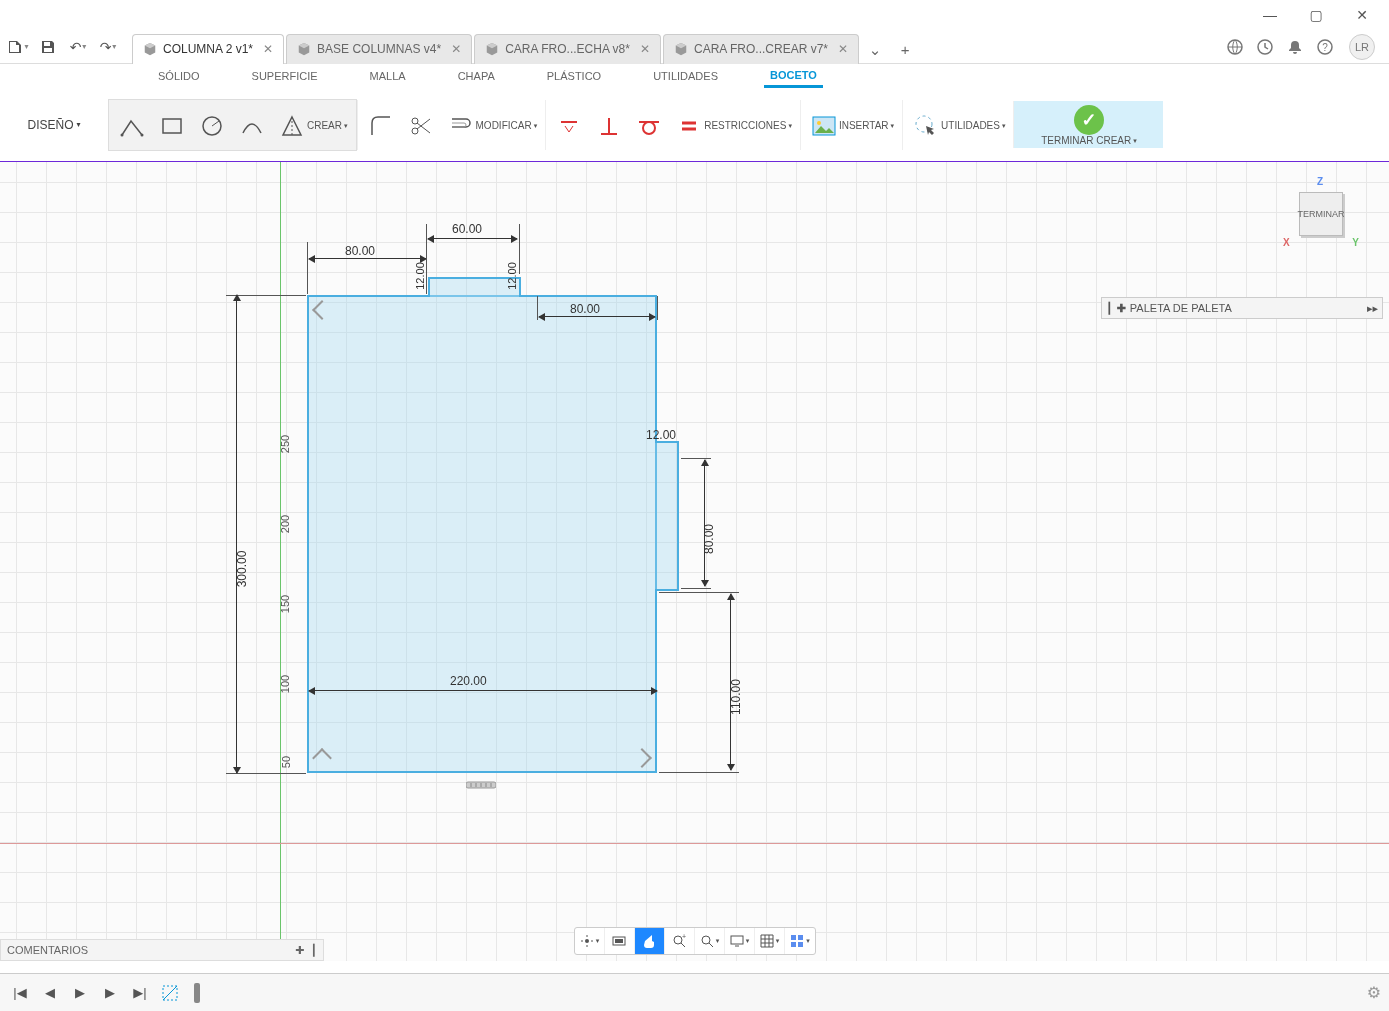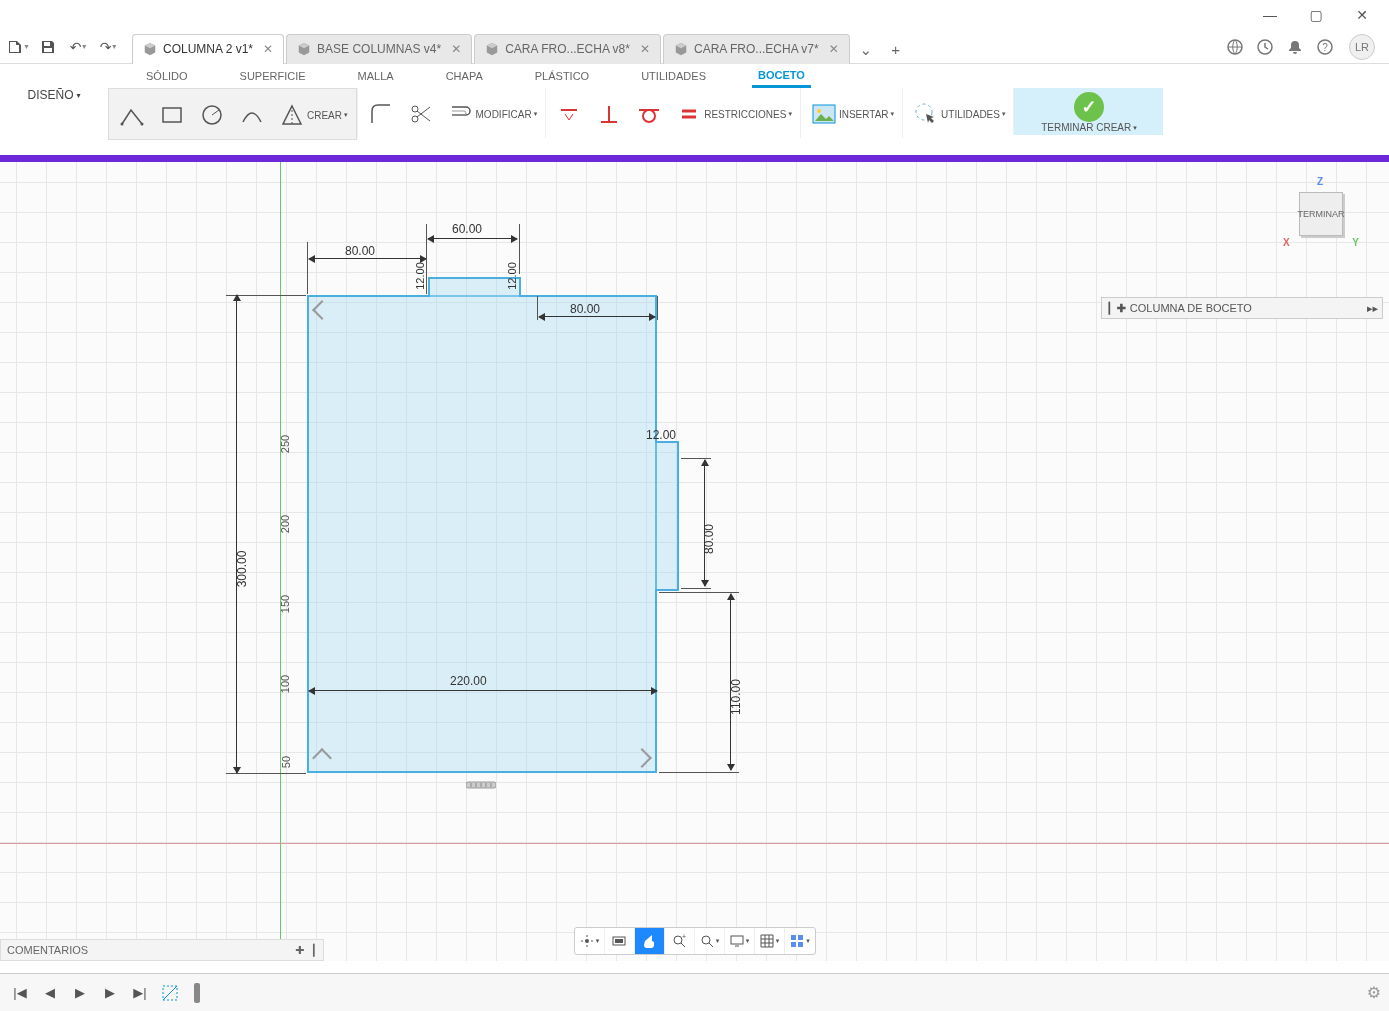--- a/index.html
+++ b/index.html
@@ -17,26 +17,26 @@
   .tabs { display:flex; align-items:flex-end; height:34px; margin-left:6px; flex:1; }
   .tab { height:30px; padding:0 10px; display:flex; align-items:center; gap:6px; background:#e8e8e8; border:1px solid #ccc; border-bottom:none; border-radius:4px 4px 0 0; margin-right:2px; font-size:12px; color:#666; cursor:pointer; max-width:200px;}
   .tab.active { background:#fff; color:#333;margin-top:26px; }
   .tab .cube { width:14px; height:14px; color:#999; }
   .tab .x { color:#888; font-size:12px; margin-left:4px; }
   .tab-extra { display:flex; align-items:center; gap:2px; }
   .round-btn { width:28px; height:28px; border-radius:50%; display:flex; align-items:center; justify-content:center; color:#666; cursor:pointer; font-size:15px; }
   .avatar { width:26px; height:26px; border-radius:50%; background:#f0f0f0; border:1px solid #ccc; display:flex; align-items:center; justify-content:center; font-size:11px; color:#777; margin:0 8px; }
 
   
-  .ribbon-tabs { height: 24px; display:flex; align-items:center; padding-left:140px; gap:40px; font-size:11px; color:#666; }
+  .ribbon-tabs { height: 24px; display:flex; align-items:center; padding-left:140px; gap:40px; font-size:11px; color:#666;margin-left:12px; }
   .ribbon-tabs .rt { cursor:pointer; padding:4px 6px;}
   .ribbon-tabs .rt.active { color:#0696d7; border-bottom:3px solid #0696d7; font-weight:600;}
 
   
-  .ribbon { height: 74px; display:flex; align-items:flex-start; border-bottom:7px solid #6d28d9; background:#fff; }
+  .ribbon { height: 74px; display:flex; align-items:center; border-bottom:1px solid #6d28d9; background:#fff; }
   .design-btn { width:108px; display:flex; align-items:center; justify-content:center; font-size:12px; color:#444; cursor:pointer; }
   .design-btn .caret{font-size:8px;margin-left:3px;}
   .rgroup { display:flex; flex-direction:row; align-items:center; justify-content:space-between; padding:4px 8px 2px; border-left:1px solid #eee;}
   .rgroup.first{border-left:none;}
   .rg-icons { display:flex; gap:10px; align-items:center; height:44px; }
   .rg-label { font-size:10px; color:#555; display:flex; align-items:center; gap:2px; cursor:pointer; }
   .rg-label .caret{font-size:7px;}
   .ricon { width:30px; height:30px; display:flex; align-items:center; justify-content:center; color:#555; cursor:pointer; }
   .finish-group { background:#d6f0fb; flex:0 0 150px; display:flex; flex-direction:column; align-items:center; justify-content:center; }
   .finish-check { width:30px;height:30px;border-radius:50%;background:#6cc24a; color:#fff; display:flex;align-items:center;justify-content:center;font-size:18px;font-weight:bold;}
@@ -155,21 +155,21 @@
           <path fill="#ccc" d="M8 1l6 3-6 3-6-3z"></path>
         </svg>
       <span>CARA FRO...ECHA v8*</span>
       <span class="x">✕</span>
     </div>
     <div class="tab">
       <svg class="cube" viewBox="0 0 16 16">
           <path fill="#999" d="M8 1l6 3v8l-6 3-6-3V4z"></path>
           <path fill="#ccc" d="M8 1l6 3-6 3-6-3z"></path>
         </svg>
-      <span>CARA FRO...ECHA v7*</span>
+      <span>CARA FRO...CREAR v7*</span>
       <span class="x">✕</span>
     </div>
     <div class="tab-extra">
       <div class="round-btn">⌄</div>
       <div class="round-btn">+</div>
     </div>
   </div>
   <div style="display:flex;align-items:center;gap:2px;padding-right:6px;">
     <div class="round-btn">
         <svg width="18" height="18" viewBox="0 0 18 18">
@@ -465,21 +465,21 @@
       </svg>
 
     <div class="viewcube">
       <div class="ax" style="top:-6px;left:28px;color:#5b8def;">Z</div>
       <div class="ax" style="bottom:-2px;right:-6px;color:#6ac46a;">Y</div>
       <div class="ax" style="bottom:-2px;left:-6px;color:#d66;">X</div>
       <div class="cube-face">TERMINAR</div>
     </div>
 
     <div class="sketch-palette">
-      <span style="display:flex;gap:4px;align-items:center;">┃ <b>✚</b> <span>COLUMNA DE BOCETO</span></span>
+      <span style="display:flex;gap:4px;align-items:center;">┃ <b>✚</b> <span>PALETA DE PALETA</span></span>
       <span>▸▸</span>
     </div>
   </div>
 </div>
 
 <div class="comments-bar">
   <span>COMENTARIOS</span>
   <span style="display:flex;gap:6px;">
       <span>✚</span>
       <span>┃</span>

